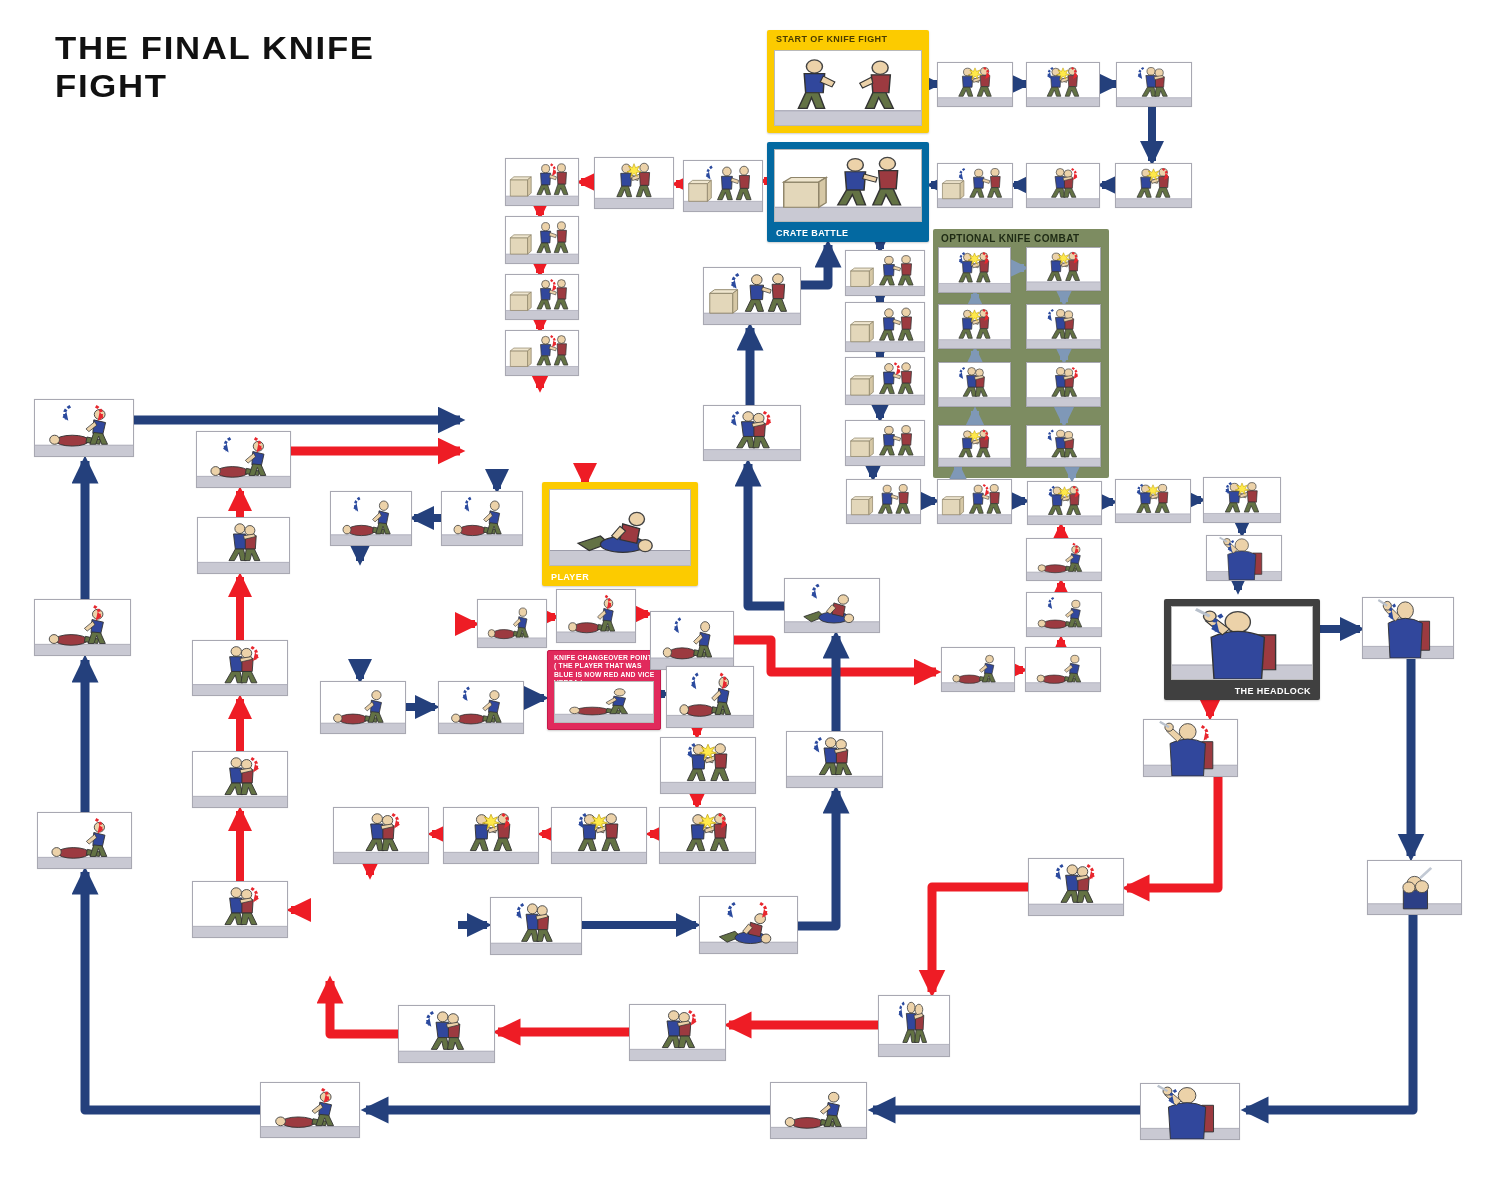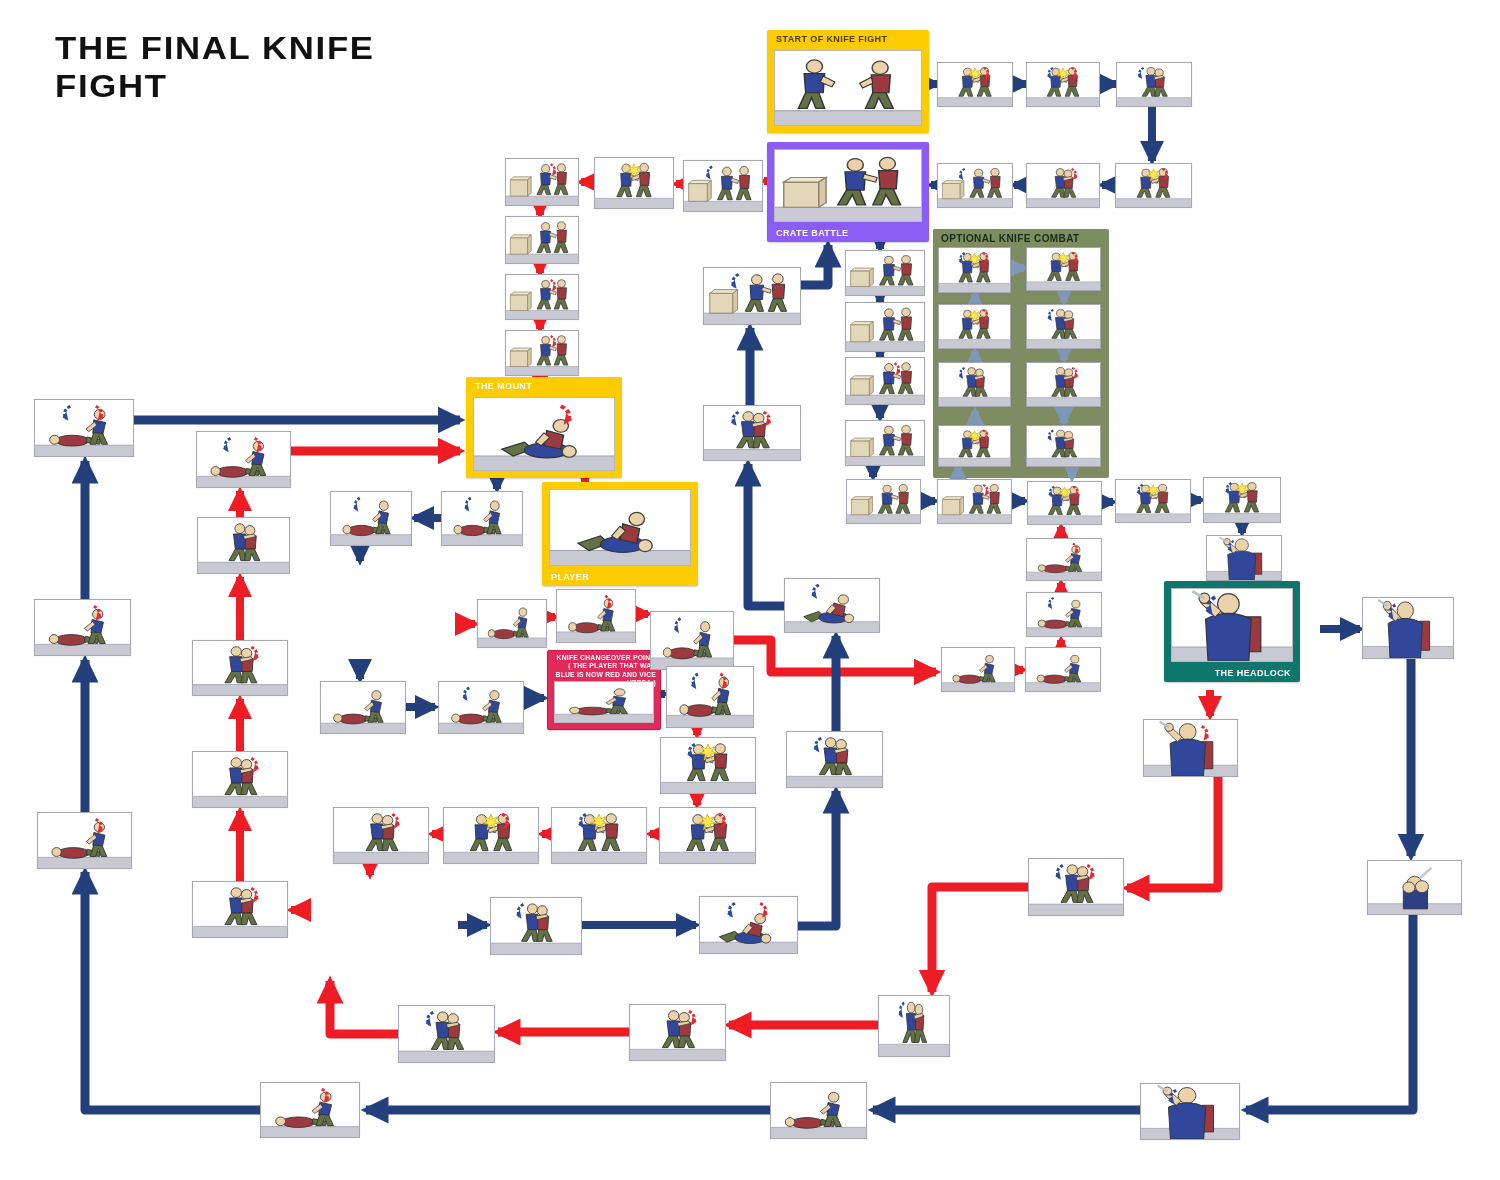--- a/index.html
+++ b/index.html
@@ -6,21 +6,21 @@
   #canvas{position:relative;width:1500px;height:1180px;background:#ffffff;overflow:hidden;}
   #title{position:absolute;left:55px;top:30px;font-size:31px;line-height:1.22;font-weight:bold;
          color:#111;letter-spacing:1.5px;transform:scale(1.12,1);transform-origin:left top;white-space:pre-line;}
   #arrowLayer{position:absolute;left:0;top:0;z-index:2;}
   .grp{position:absolute;z-index:1;border-radius:2px;}
   .grp .grp-label{position:absolute;left:8px;top:4px;font-size:10px;font-weight:bold;
         color:#1e2a14;letter-spacing:.4px;}
   .panel{position:absolute;z-index:3;background:#fff;border:1px solid #a8a8b2;
          box-sizing:border-box;box-shadow:0 0 1px rgba(0,0,0,.15);}
   .panel svg{display:block;width:100%;height:100%;}
-  .feature{position:absolute;z-index:3;border-radius:2px;box-shadow:0 1px 2px rgba(0,0,0,.2);text-align:right;}
+  .feature{position:absolute;z-index:3;border-radius:2px;box-shadow:0 1px 2px rgba(0,0,0,.2);}
   .feature .inner{position:absolute;background:#fff;border:1px solid #b9b9b9;box-sizing:border-box;}
   .feature .inner svg{display:block;width:100%;height:100%;}
   .f-label{position:absolute;font-size:9px;font-weight:bold;letter-spacing:.4px;white-space:nowrap;}
   .pink-label{position:absolute;left:6px;top:3px;right:4px;font-size:6.8px;line-height:1.25;
         font-weight:bold;color:#fff;letter-spacing:.2px;}
 </style>
 </head>
 <body>
 
 <div id="canvas">
@@ -224,46 +224,37 @@
       <polyline points="1064,408 1064,423" fill="none" stroke="#7f98b7" stroke-width="8" stroke-linejoin="round" marker-end="url(#m-s)"></polyline>
     </svg>
     <div class="feature" style="left: 767px; top: 30px; width: 162px; height: 103px; background: rgb(252, 203, 0);">
       <div class="inner" style="left:7px;right:7px;top:20px;bottom:7px;">
         <svg viewBox="0 0 100 62" preserveAspectRatio="none">
           <use href="#s-faceoff"></use>
         </svg>
       </div>
       <div class="f-label" style="color:#4a3c00;top:4px;left:9px;">START OF KNIFE FIGHT</div>
     </div>
-    <div class="feature" style="left: 767px; top: 142px; width: 162px; height: 100px; background: #8b5cf6;">
+    <div class="feature" style="left: 767px; top: 142px; width: 162px; height: 100px; background: #0369a1;">
       <div class="inner" style="left:7px;right:7px;top:7px;bottom:20px;">
         <svg viewBox="0 0 100 62" preserveAspectRatio="none">
           <use href="#s-crate"></use>
         </svg>
       </div>
       <div class="f-label" style="color:#ffffff;bottom:4px;left:9px;">CRATE BATTLE</div>
-    </div>
-    <div class="feature" style="left: 466px; top: 377px; width: 156px; height: 101px; background: rgb(252, 203, 0);">
-      <div class="inner" style="left:7px;right:7px;top:20px;bottom:7px;">
-        <svg viewBox="0 0 100 62" preserveAspectRatio="none">
-          <use href="#s-mount"></use>
-          <use href="#fx-red"></use>
-        </svg>
-      </div>
-      <div class="f-label" style="color:#ffffff;top:4px;left:9px;">THE MOUNT</div>
     </div>
     <div class="feature" style="left: 542px; top: 482px; width: 156px; height: 104px; background: rgb(252, 203, 0);">
       <div class="inner" style="left:7px;right:7px;top:7px;bottom:20px;">
         <svg viewBox="0 0 100 62" preserveAspectRatio="none">
           <use href="#s-mount"></use>
         </svg>
       </div>
       <div class="f-label" style="color:#ffffff;bottom:4px;left:9px;">PLAYER</div>
     </div>
-    <div class="feature" style="left: 1164px; top: 581px; width: 136px; height: 101px; background: #0f766e;">
+    <div class="feature" style="left: 1164px; top: 599px; width: 156px; height: 101px; background: #404040;">
       <div class="inner" style="left:7px;right:7px;top:7px;bottom:20px;">
         <svg viewBox="0 0 100 62" preserveAspectRatio="none">
           <use href="#s-closeup"></use>
           <use href="#fx-blue"></use>
         </svg>
       </div>
       <div class="f-label" style="color:#ffffff;bottom:4px;right:9px;">THE HEADLOCK</div>
     </div>
     <div class="feature" style="left: 547px; top: 650px; width: 112px; height: 78px; background: rgb(225, 42, 92); border: 1px solid rgb(197, 26, 74);">
       <div class="pink-label">KNIFE CHANGEOVER POINT. ( THE PLAYER THAT WAS BLUE IS NOW RED AND VICE VERSA.)</div>

